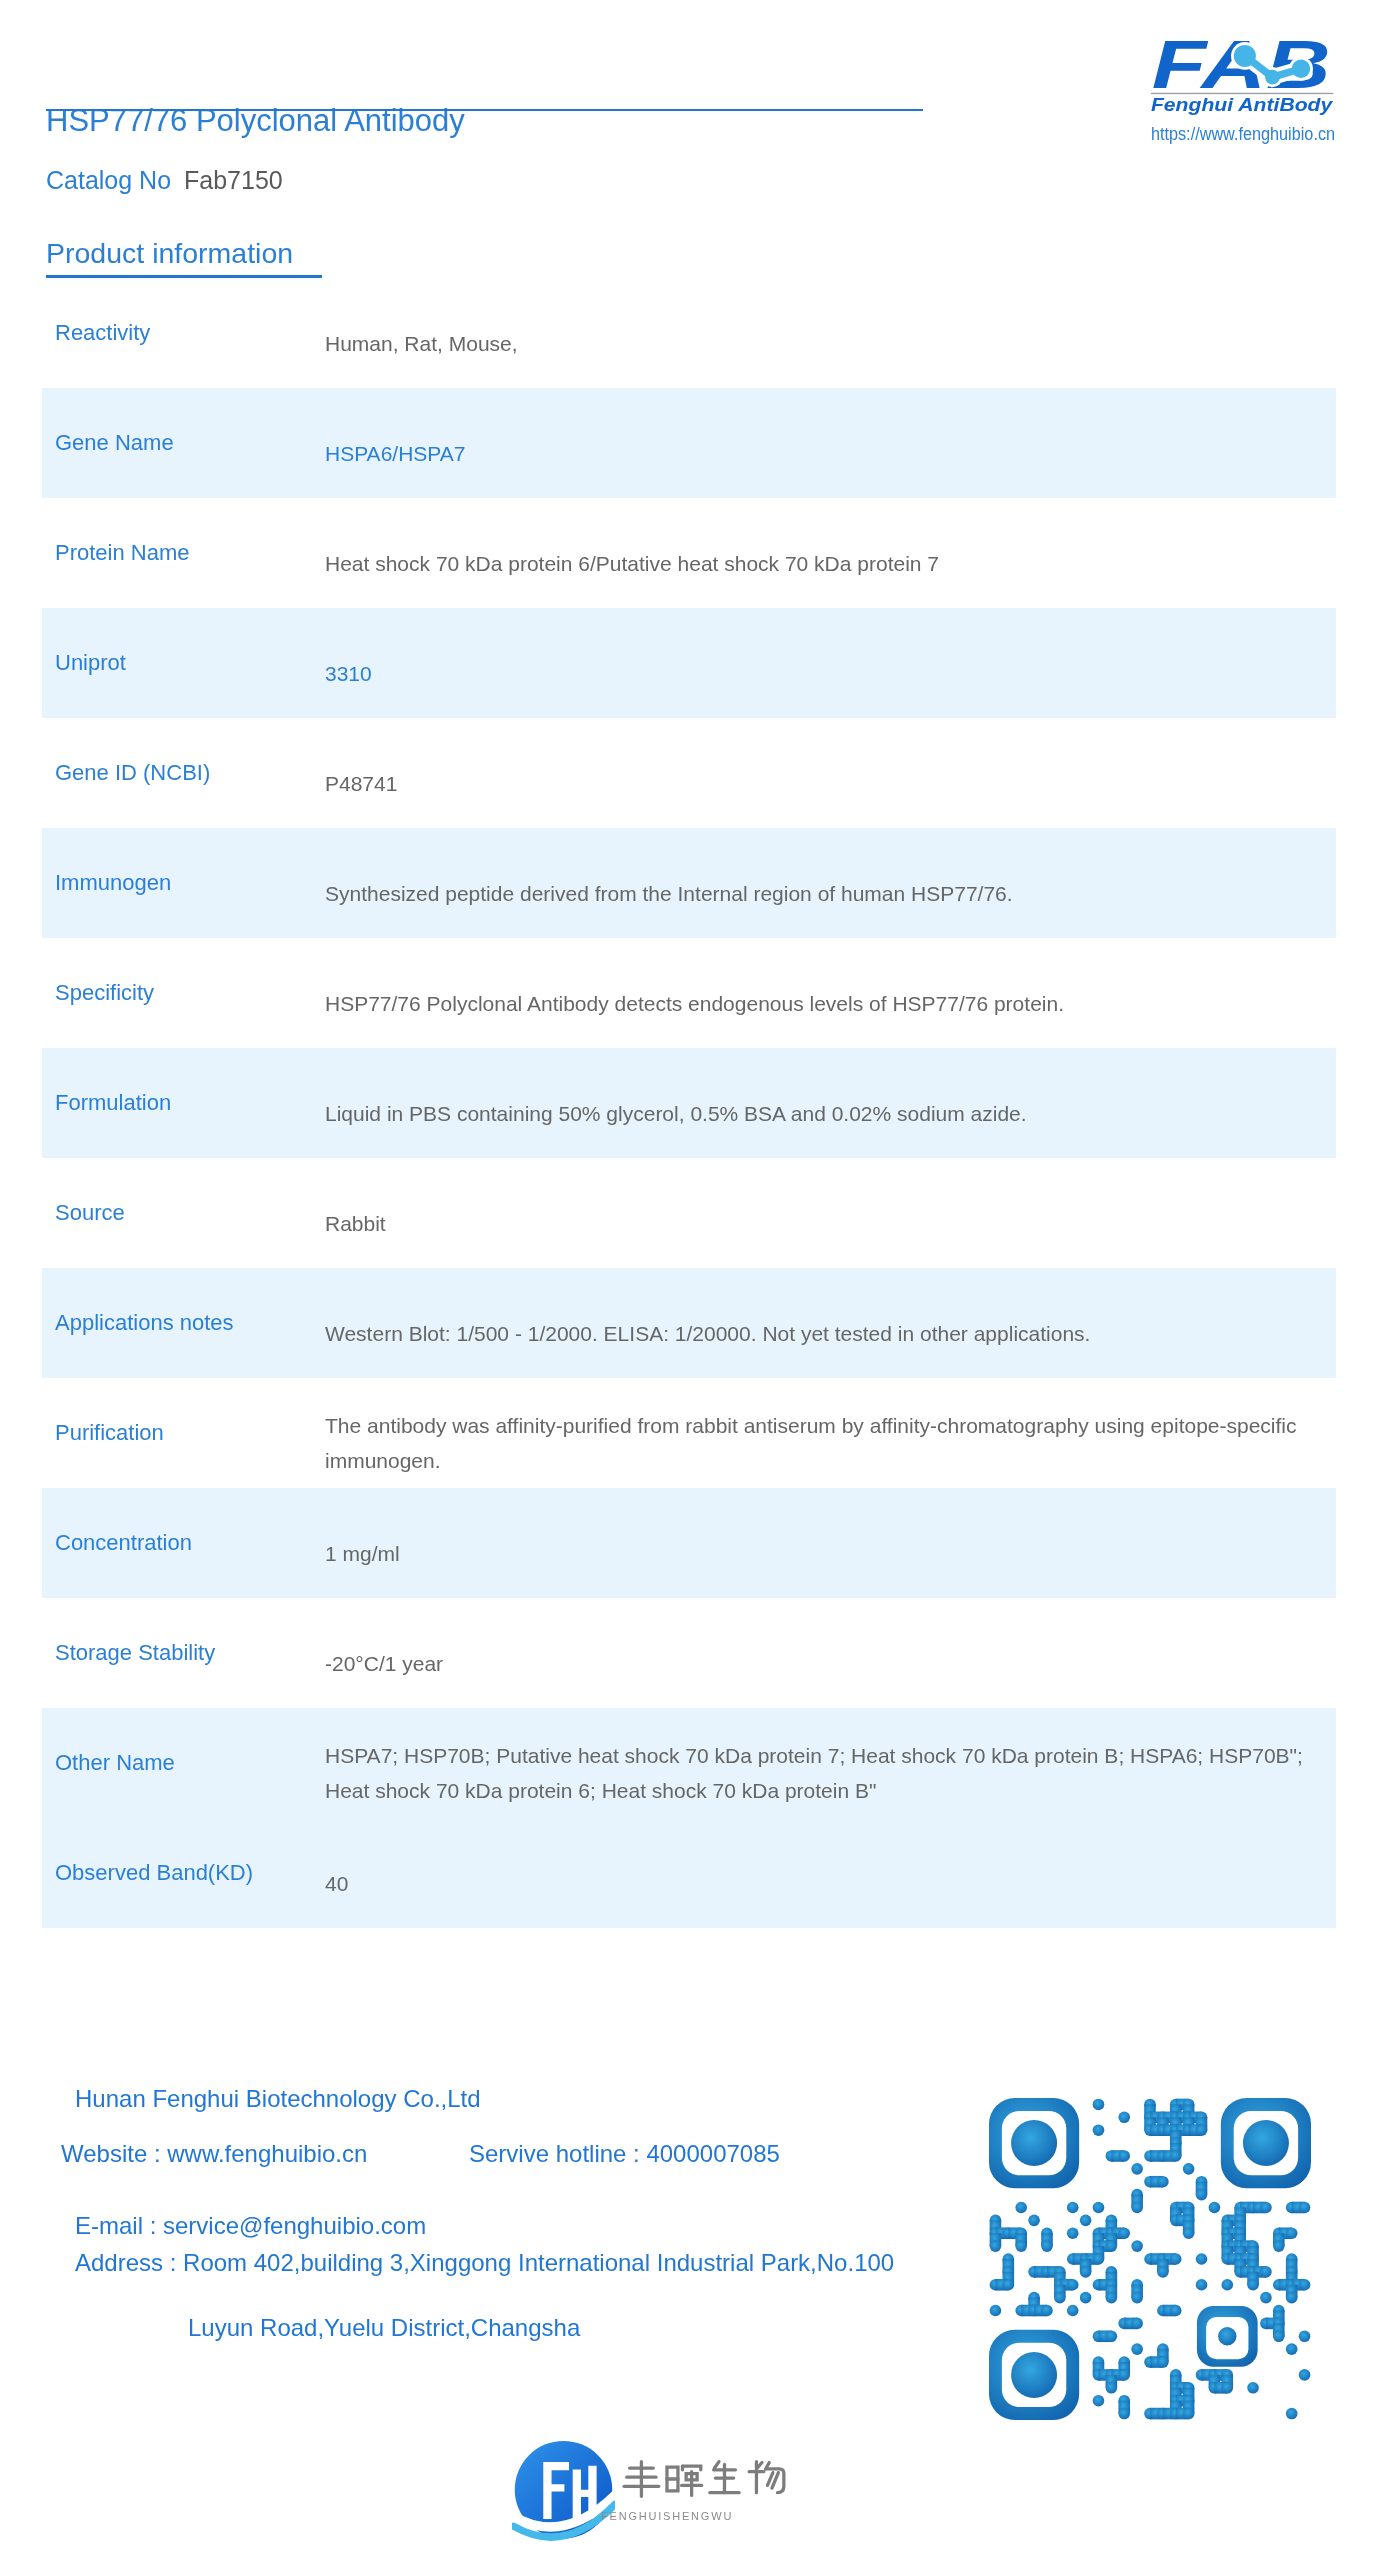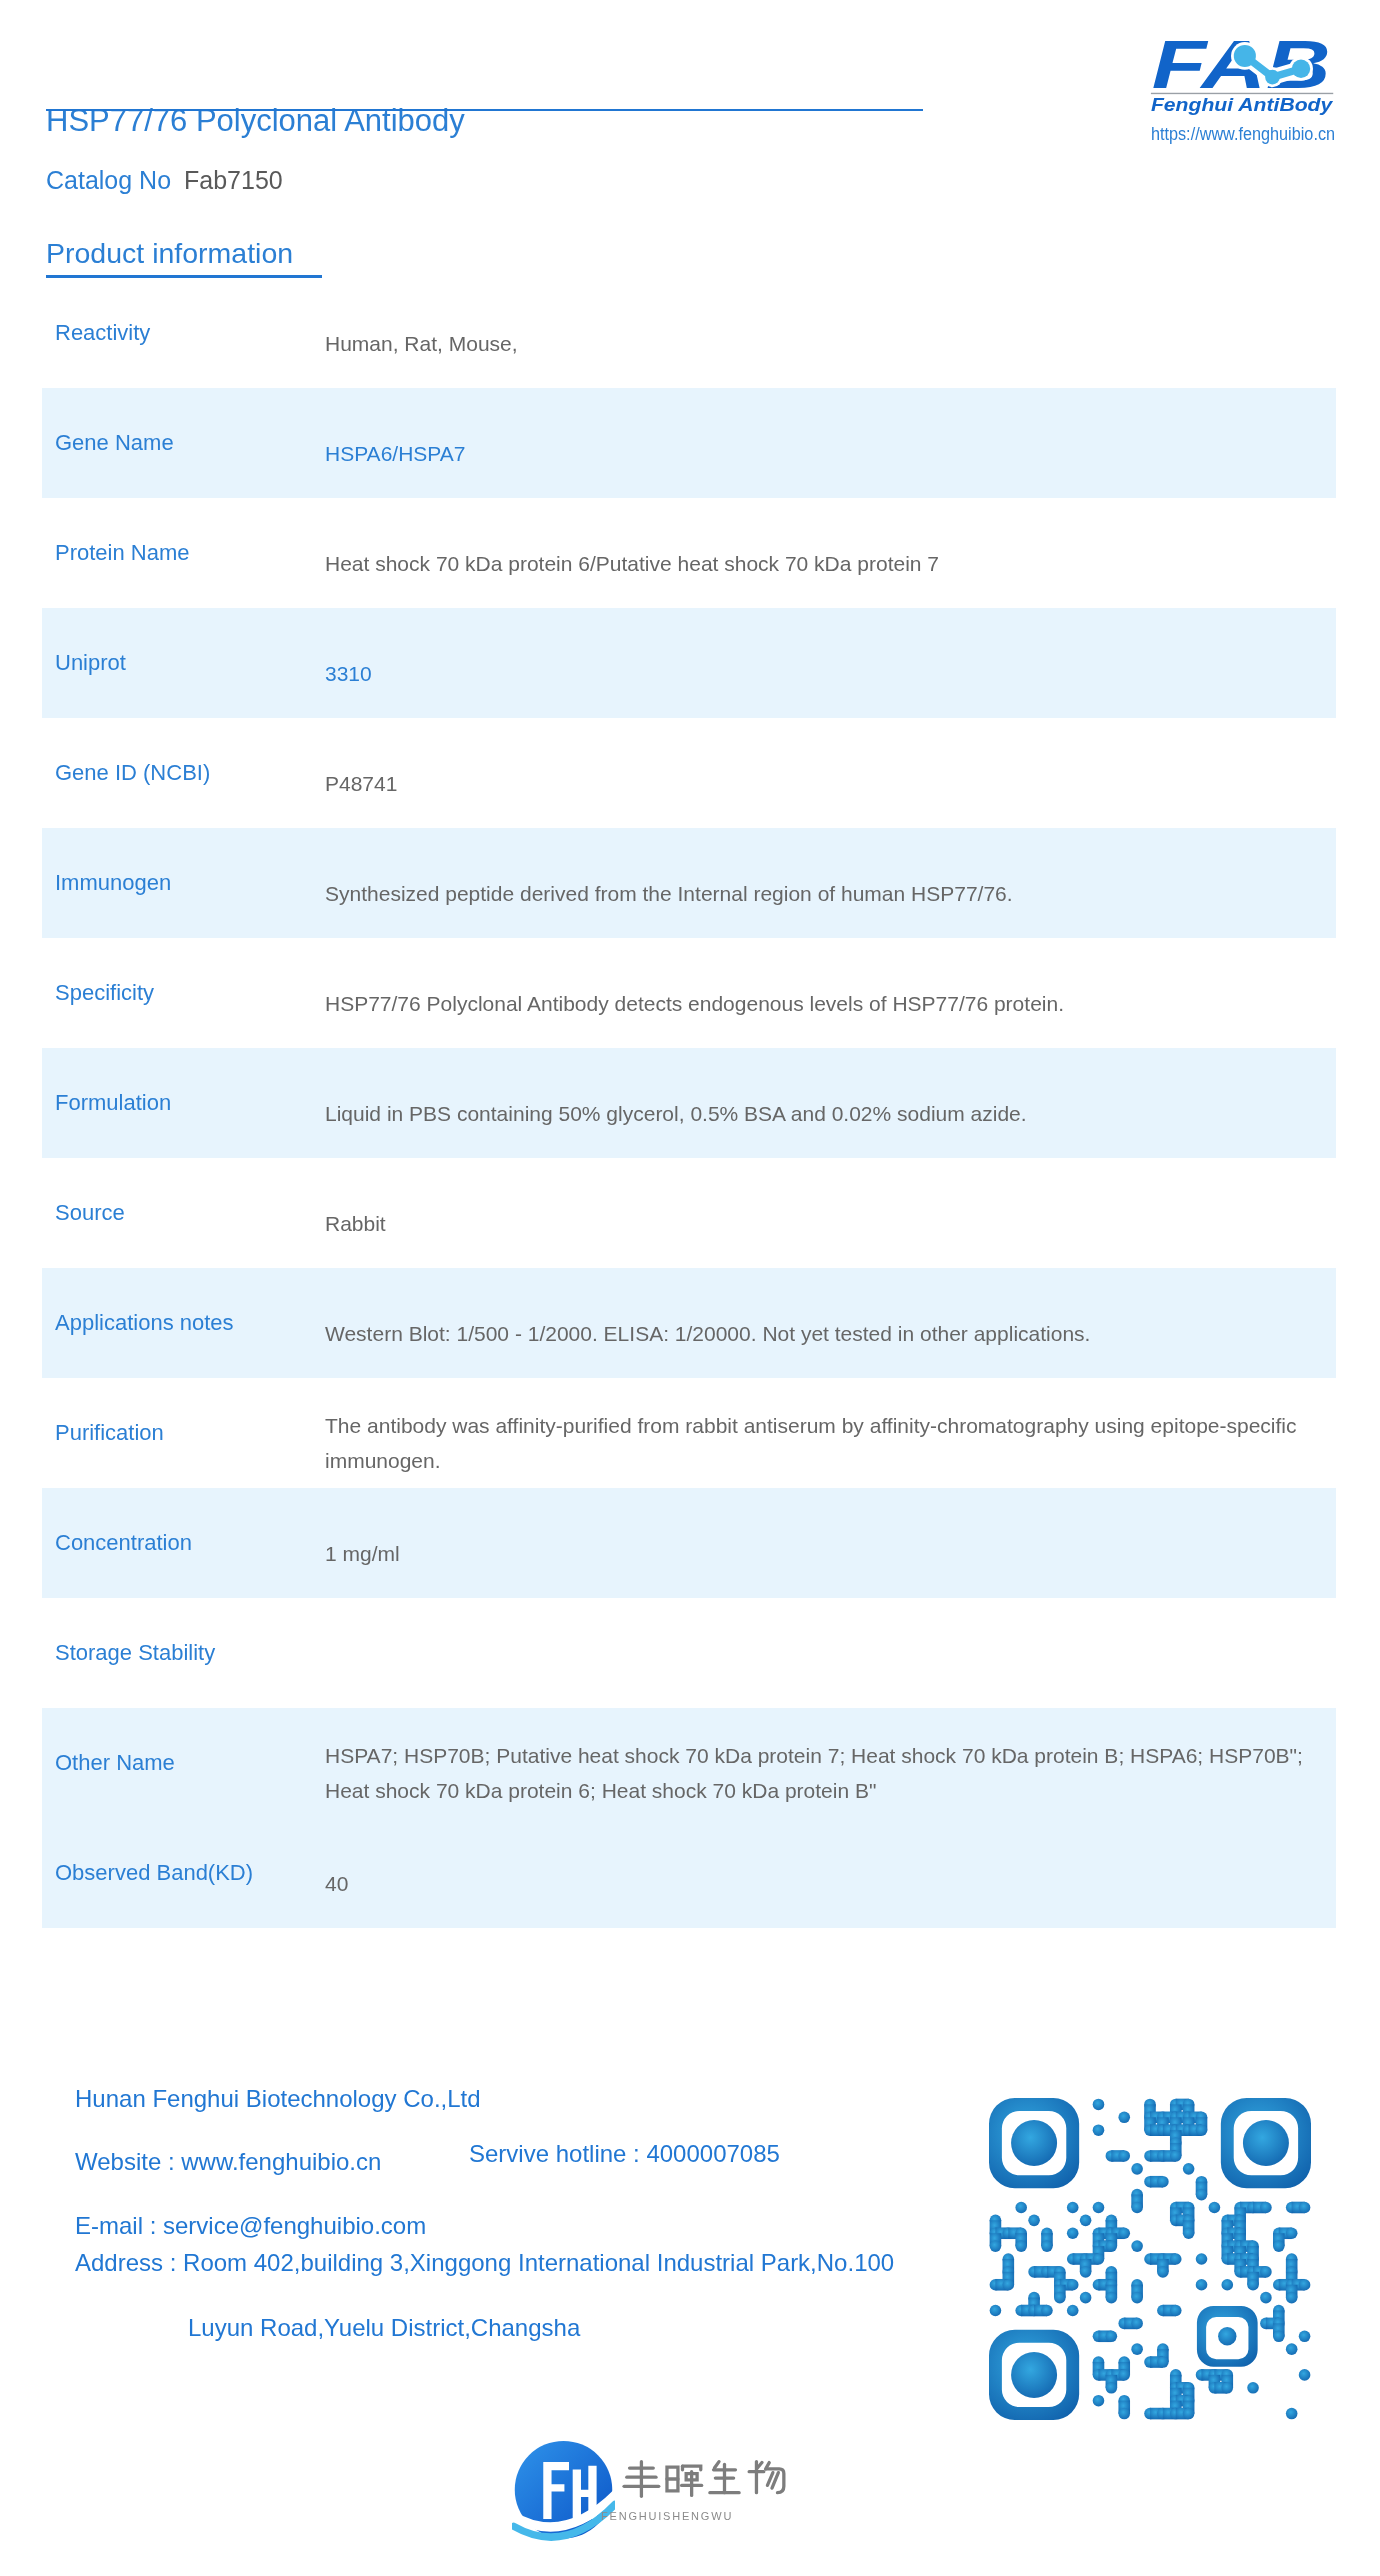--- a/index.html
+++ b/index.html
@@ -26,21 +26,21 @@
   #info-table { position:absolute; left:42px; top:278px; width:1294px; }
   .trow { display:flex; align-items:center; height:110px; background:#ffffff; }
   .trow.shaded { background:var(--shade); }
   .tlabel { flex:none; box-sizing:border-box; width:283px; padding-left:13px; font-size:22px; color:var(--accent); }
   .tvalue { flex:1; padding-right:33px; font-size:21px; line-height:35px; color:var(--gray);margin-top:20px; }
   .tvalue.link { color:var(--accent); }
 
   
   .fline { position:absolute; font-size:24px; line-height:33px; color:#2177d3; white-space:nowrap; }
   .f1 { left:75px;  top:2082px; }
-  .f2a { left:75px;  top:2137px;margin-top:8px; }
+  .f2a { left:61px;  top:2137px; }
   .f2b { left:469px; top:2137px; }
   .f3 { left:75px;  top:2191px;margin-top:18px; }
   .f4 { left:75px;  top:2246px; }
   .f5 { left:188px; top:2311px; }
 
   
   #qr { position:absolute; left:989px; top:2098px; width:322px; height:322px; }
 
   
   .globe-svg { position:absolute; left:512px; top:2438px; width:103px; height:118px; }
@@ -125,20 +125,21 @@
       <div class="trow">
         <div class="tlabel">Purification</div>
         <div class="tvalue">The antibody was affinity-purified from rabbit antiserum by affinity-chromatography using epitope-specific immunogen.</div>
       </div>
       <div class="trow shaded">
         <div class="tlabel">Concentration</div>
         <div class="tvalue">1 mg/ml</div>
       </div>
       <div class="trow">
         <div class="tlabel">Storage Stability</div>
+        <div class="tvalue">-20°C/1 year</div>
       </div>
       <div class="trow shaded">
         <div class="tlabel">Other Name</div>
         <div class="tvalue">HSPA7; HSP70B; Putative heat shock 70 kDa protein 7; Heat shock 70 kDa protein B; HSPA6; HSP70B"; Heat shock 70 kDa protein 6; Heat shock 70 kDa protein B"</div>
       </div>
       <div class="trow shaded">
         <div class="tlabel">Observed Band(KD)</div>
         <div class="tvalue">40</div>
       </div>
     </div>

